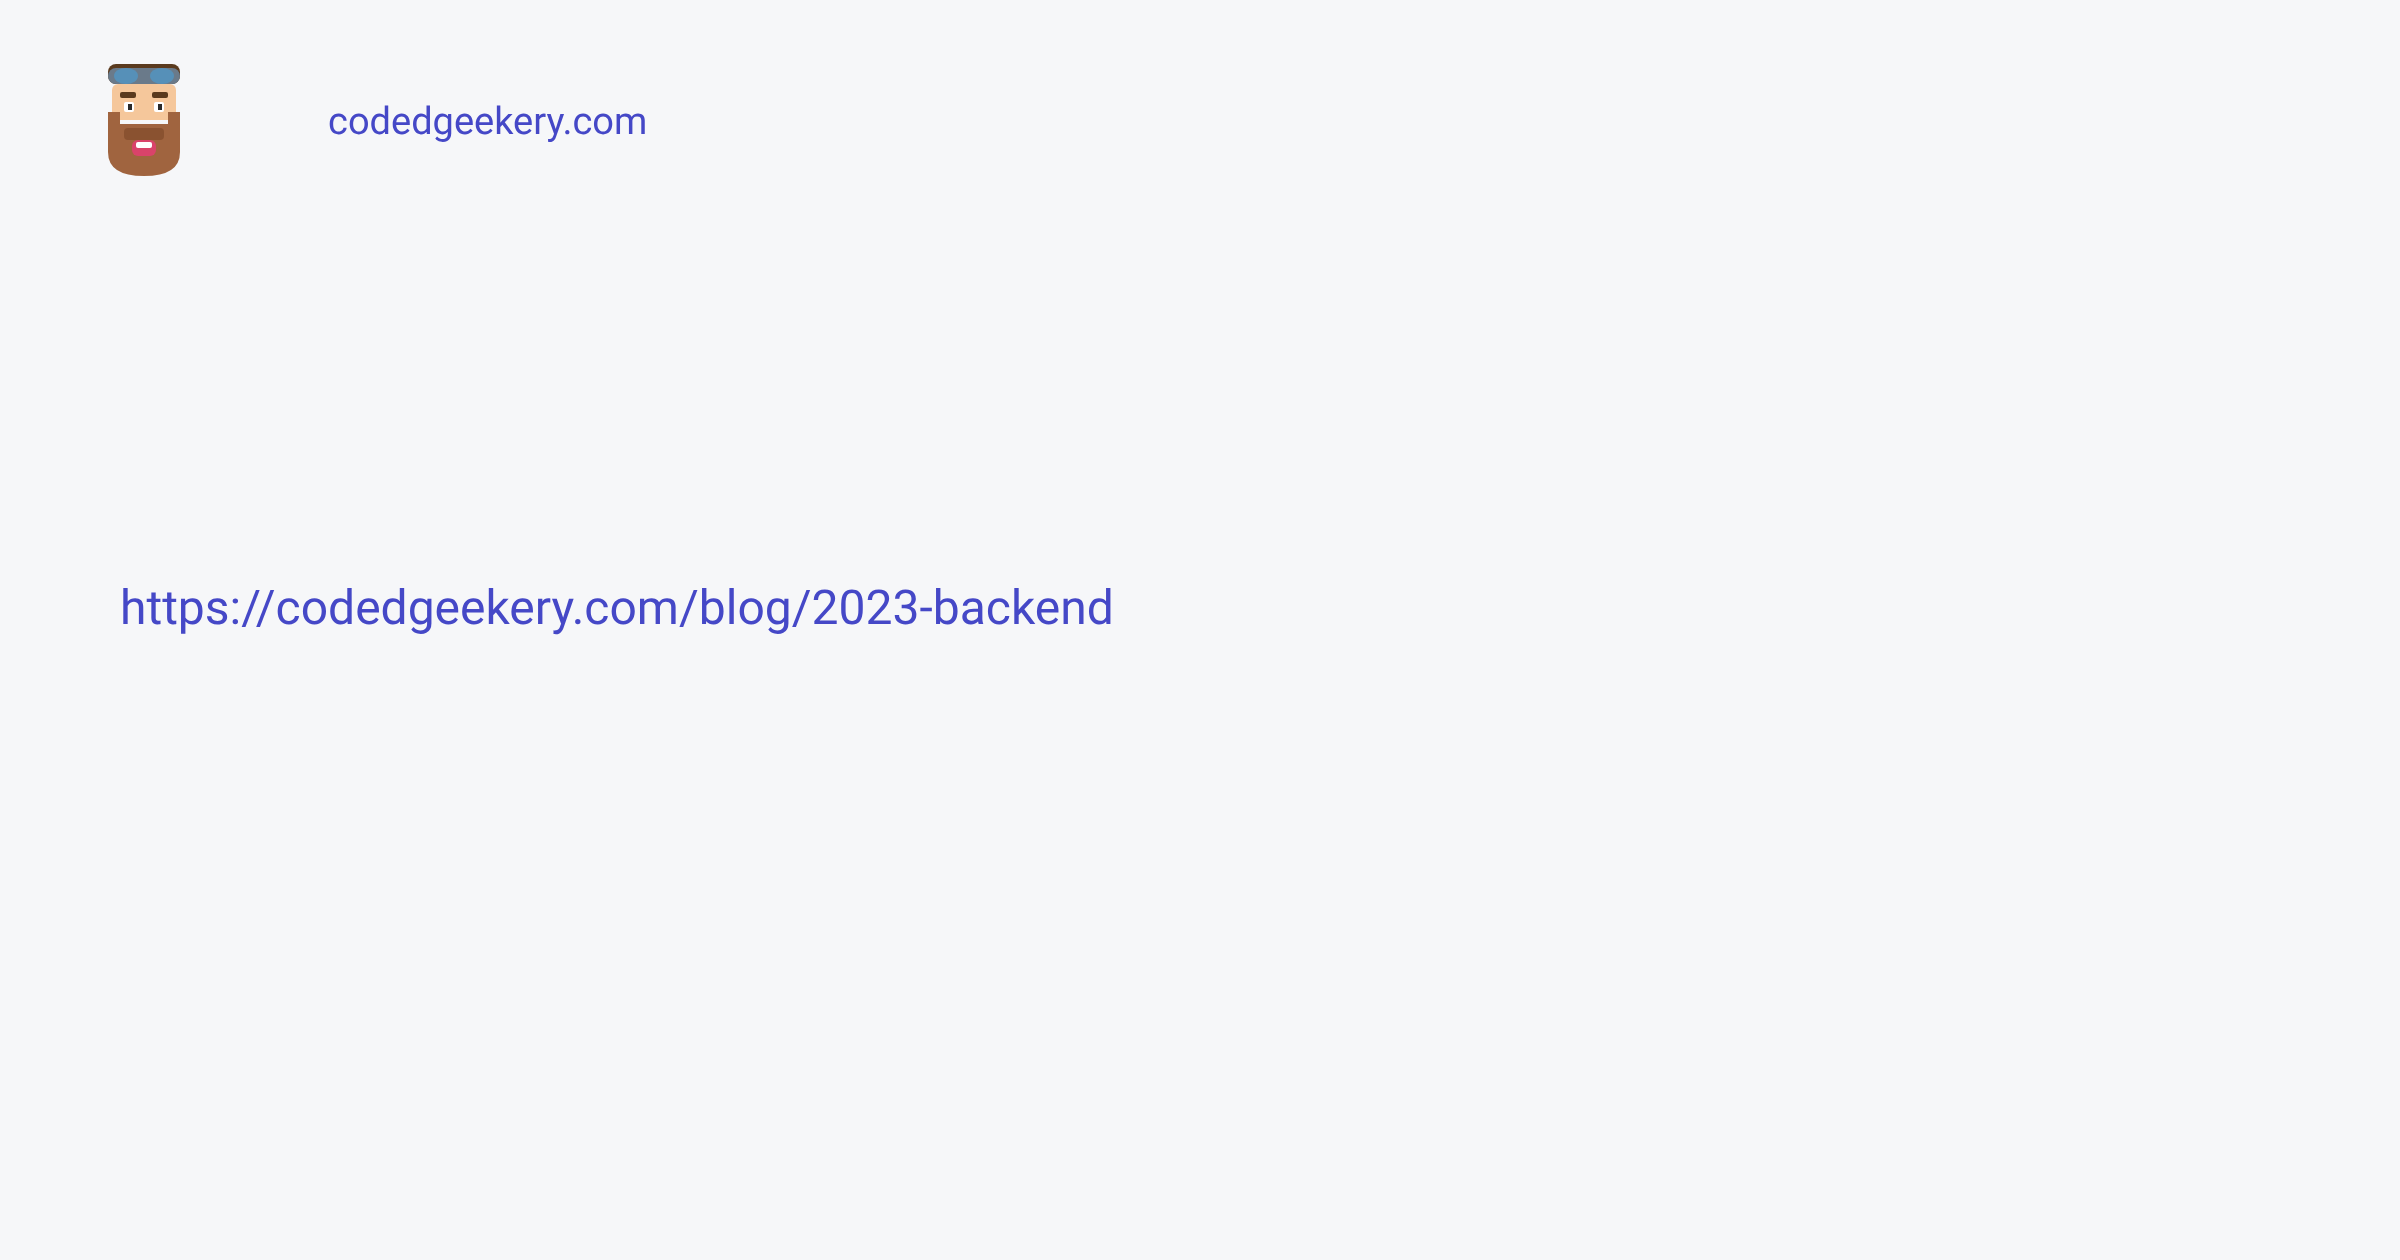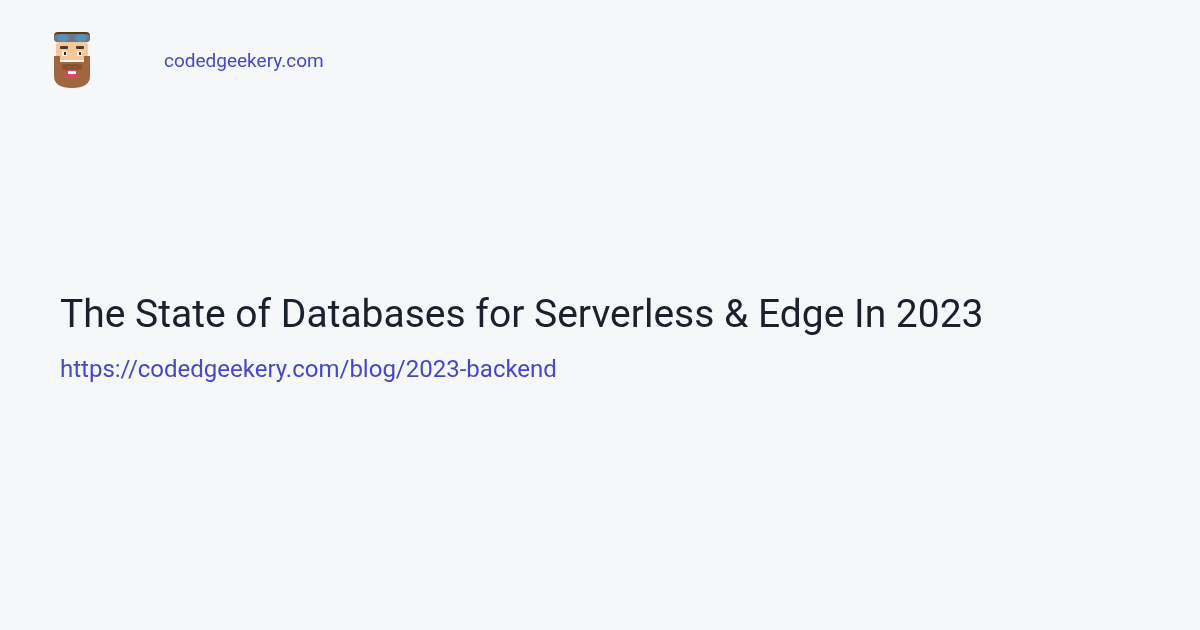--- a/index.html
+++ b/index.html
@@ -80,15 +80,14 @@
       <rect x="26" y="42" width="12" height="8" rx="3" fill="#d9436a"></rect>
       <rect x="28" y="43" width="8" height="3" rx="1" fill="#ffffff"></rect>
 
       <rect x="22" y="36" width="20" height="6" rx="2" fill="#8a5230"></rect>
     </svg>
   </div>
   <div class="site-name">codedgeekery.com</div>
 </div>
 
 <div class="content">
-  <h1 class="title">The State of Databases for Serverless &amp; Edge In 2023</h1>
   <div class="url">https://codedgeekery.com/blog/2023-backend</div>
 </div>
 
 </body></html>

